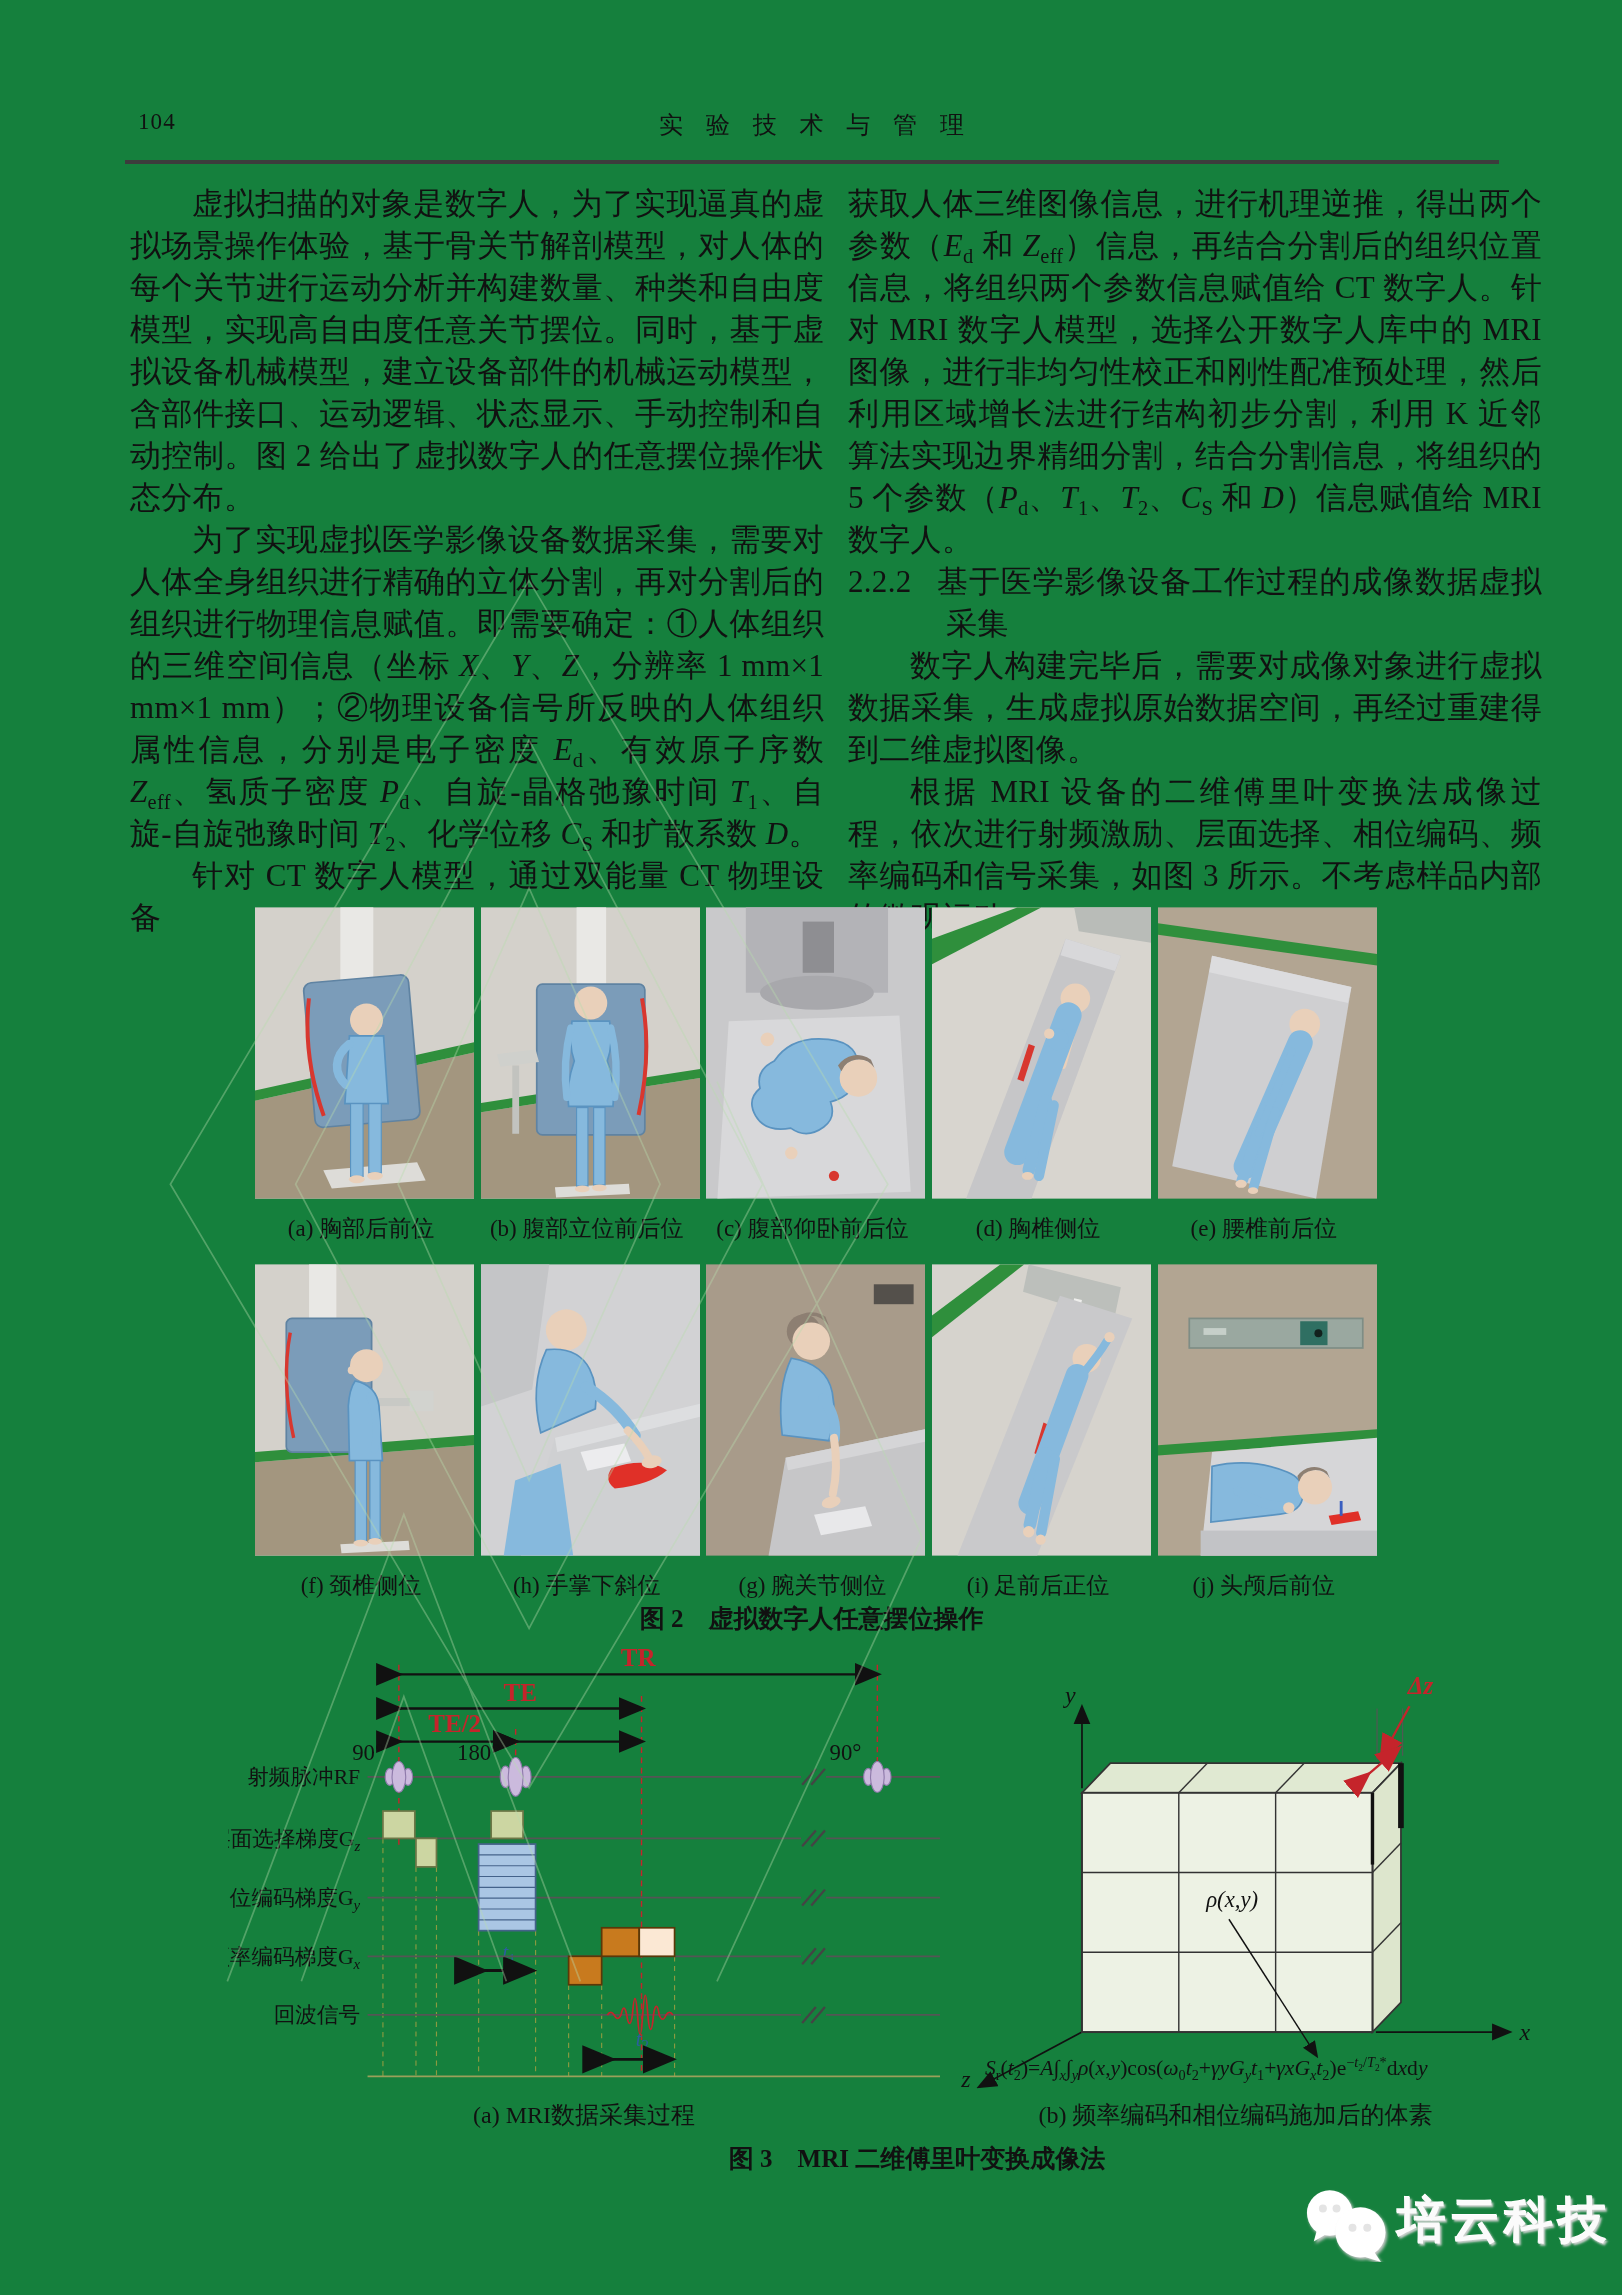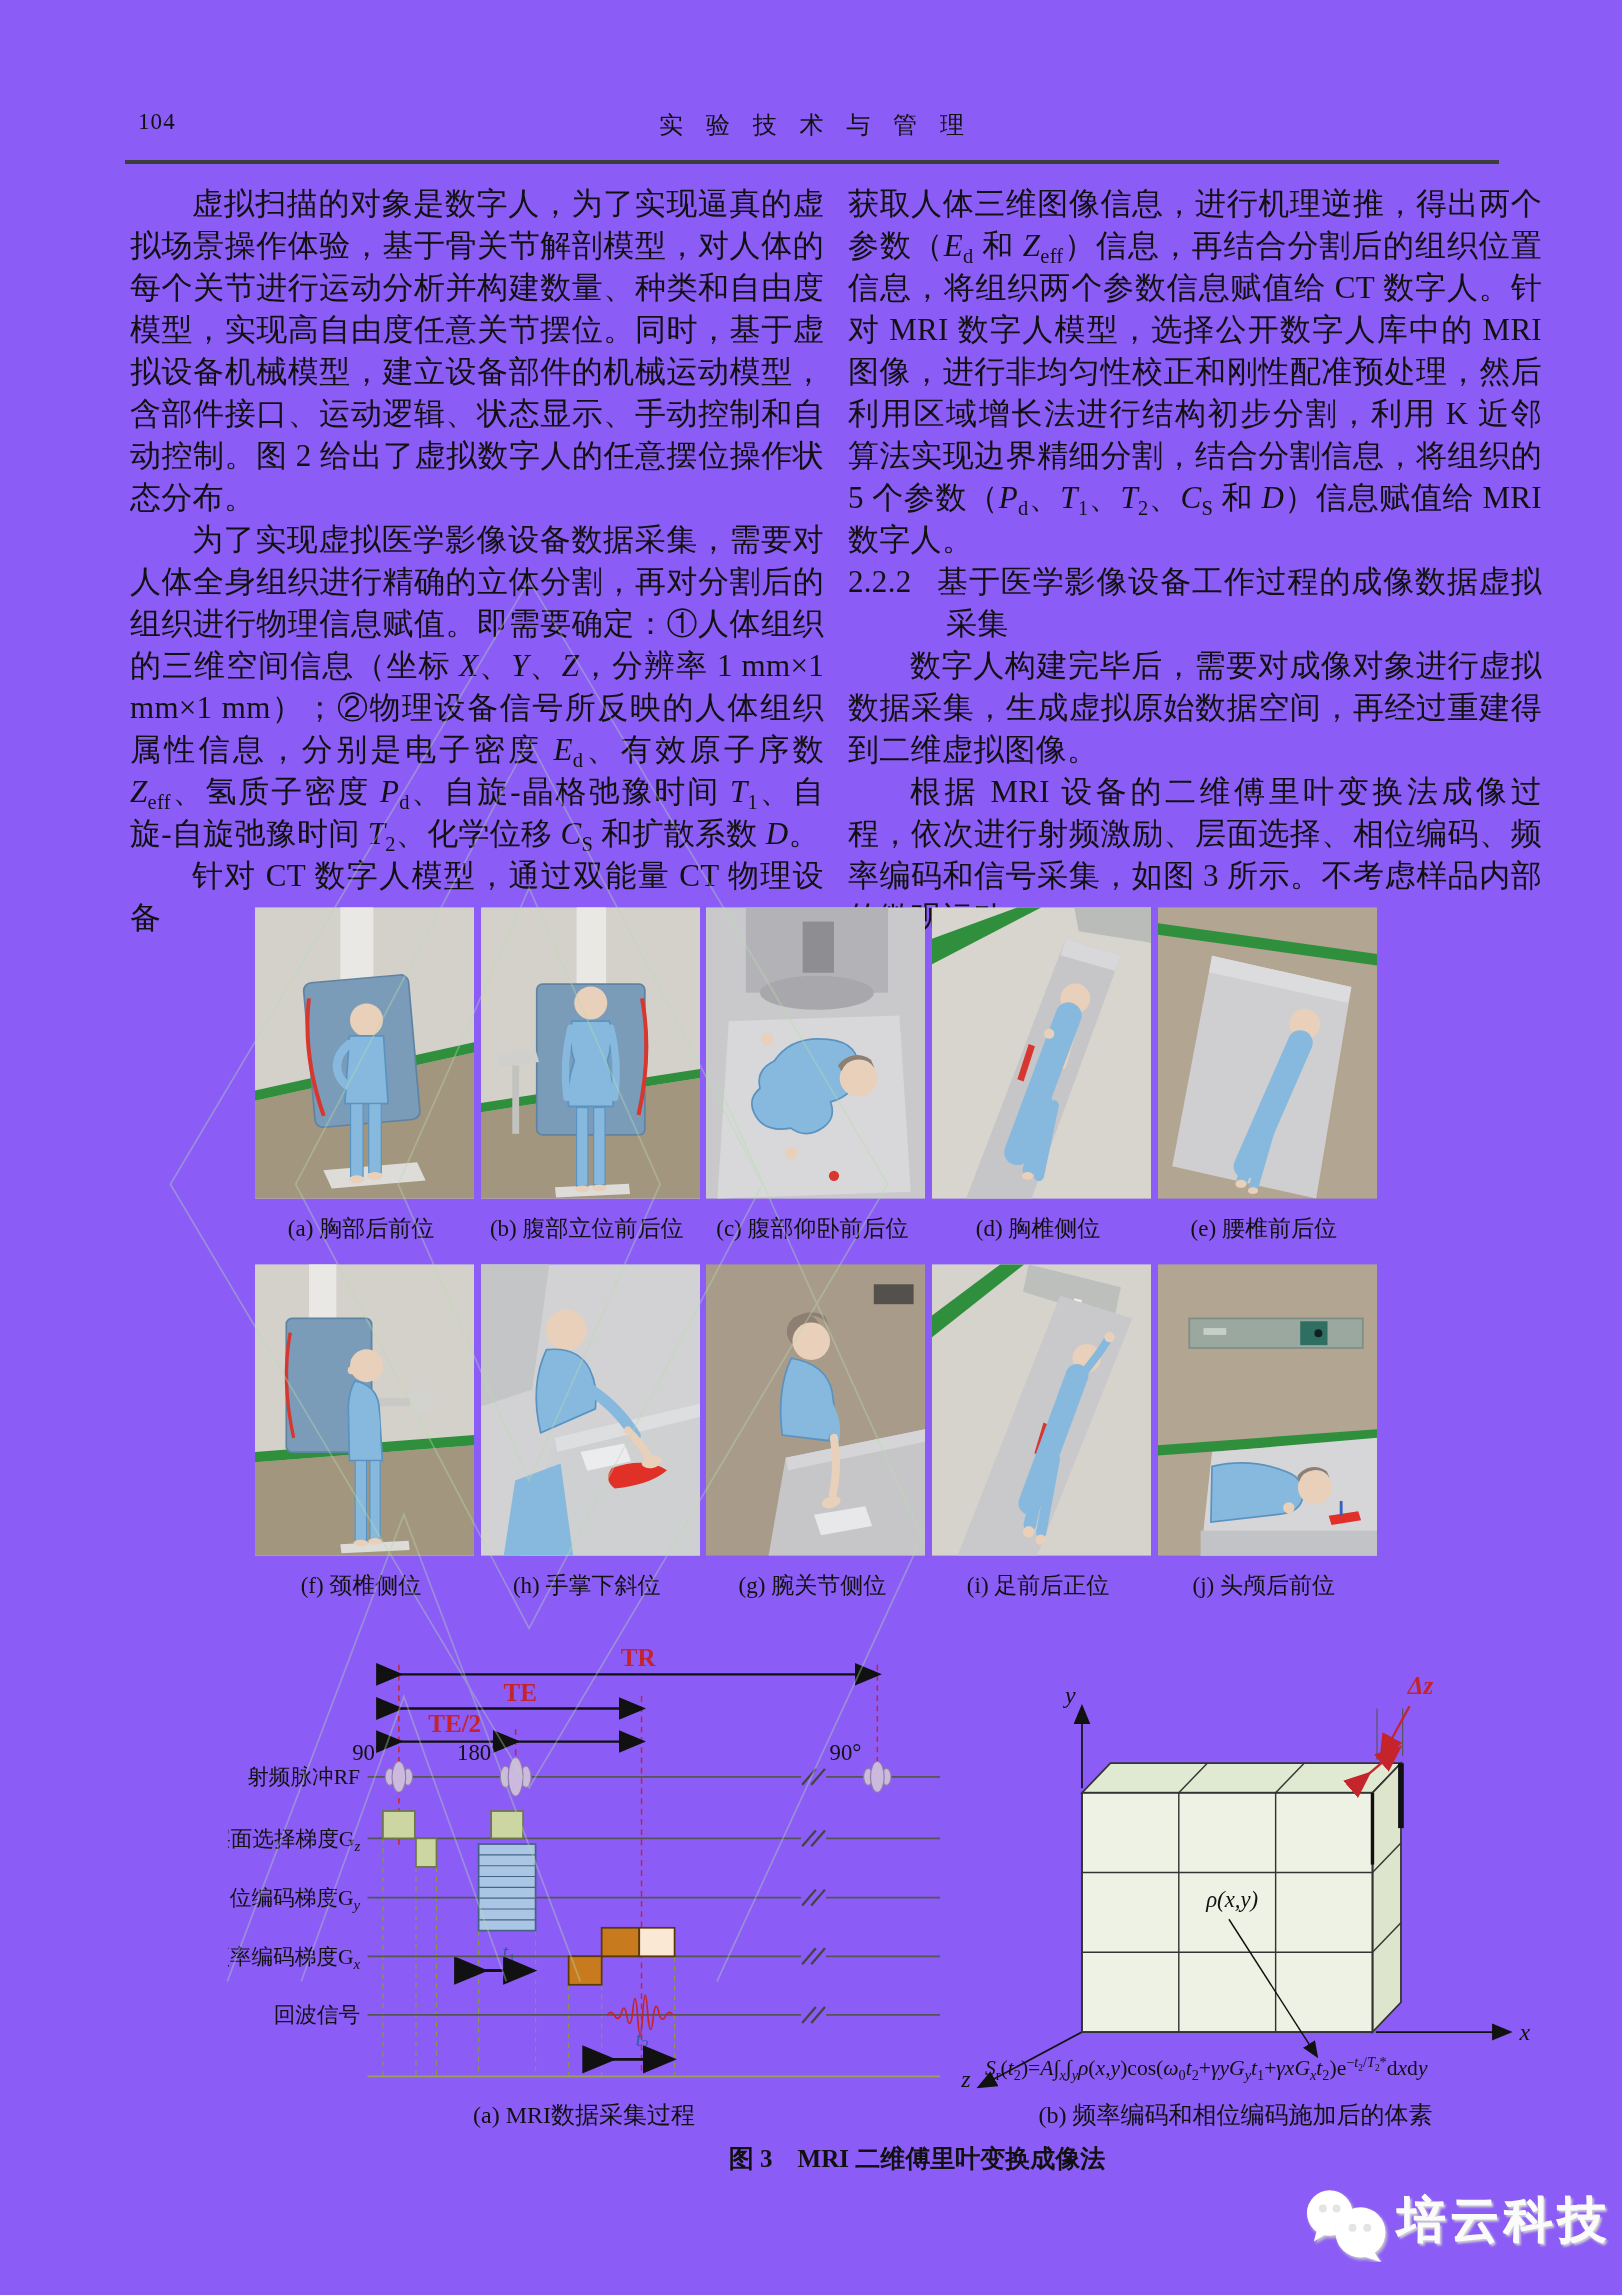--- a/index.html
+++ b/index.html
@@ -1,16 +1,16 @@
 <!DOCTYPE html>
 <html style="font-size:9px"><head>
 <meta charset="utf-8">
 <style>
   html,body{margin:0;padding:0;background:#888;}
-  .page{position:relative;width:1623px;height:2295px;background:#8b5cf6;overflow:hidden;
+  .page{position:relative;width:1623px;height:2295px;background:#15803d;overflow:hidden;
         font-family:"Liberation Serif","DejaVu Serif",serif;color:#111;}
   
   .pagenum{position:absolute;left:138px;top:109px;font-size:23px;letter-spacing:1.1px;}
   .jtitle{position:absolute;left:0;top:109px;width:100%;text-align:center;
           font-size:24px;letter-spacing:0.95em;text-indent:0.95em;}
   .hrule{position:absolute;left:125px;top:160px;width:1374px;height:4px;background:#3c3c3c;}
   
   .col{position:absolute;top:183px;width:694px;font-size:31px;line-height:42px;
        text-align:justify;letter-spacing:0.3px;}
   .col-left{left:130px;}
@@ -273,20 +273,21 @@
           <path d="M140,398 q42,26 82,28" fill="none" stroke="#86b9dd" stroke-width="16" stroke-linecap="round"></path>
           <circle cx="230" cy="428" r="10" fill="#e9d0ba"></circle>
           <polygon points="300,442 352,434 357,450 305,458" fill="#e03028"></polygon>
           <line x1="322" y1="416" x2="322" y2="442" stroke="#3a5fc0" stroke-width="5"></line>
         </svg>
         <figcaption>(j) 头颅后前位</figcaption>
       </figure>
     </div>
   </div>
 
+  <div class="figcap fig2cap">图 2　虚拟数字人任意摆位操作</div>
 
   <div class="fig3">
 
     <svg class="seq" width="712" height="450" viewBox="0 0 1250 790">
       <defs>
         <marker id="ab" markerWidth="12" markerHeight="10" refX="10" refY="5" orient="auto">
             <path d="M0,0 L12,5 L0,10 z" fill="#111"></path>
           </marker>
         <marker id="ar" markerWidth="12" markerHeight="10" refX="10" refY="5" orient="auto">
             <path d="M0,0 L12,5 L0,10 z" fill="#c5242b"></path>

